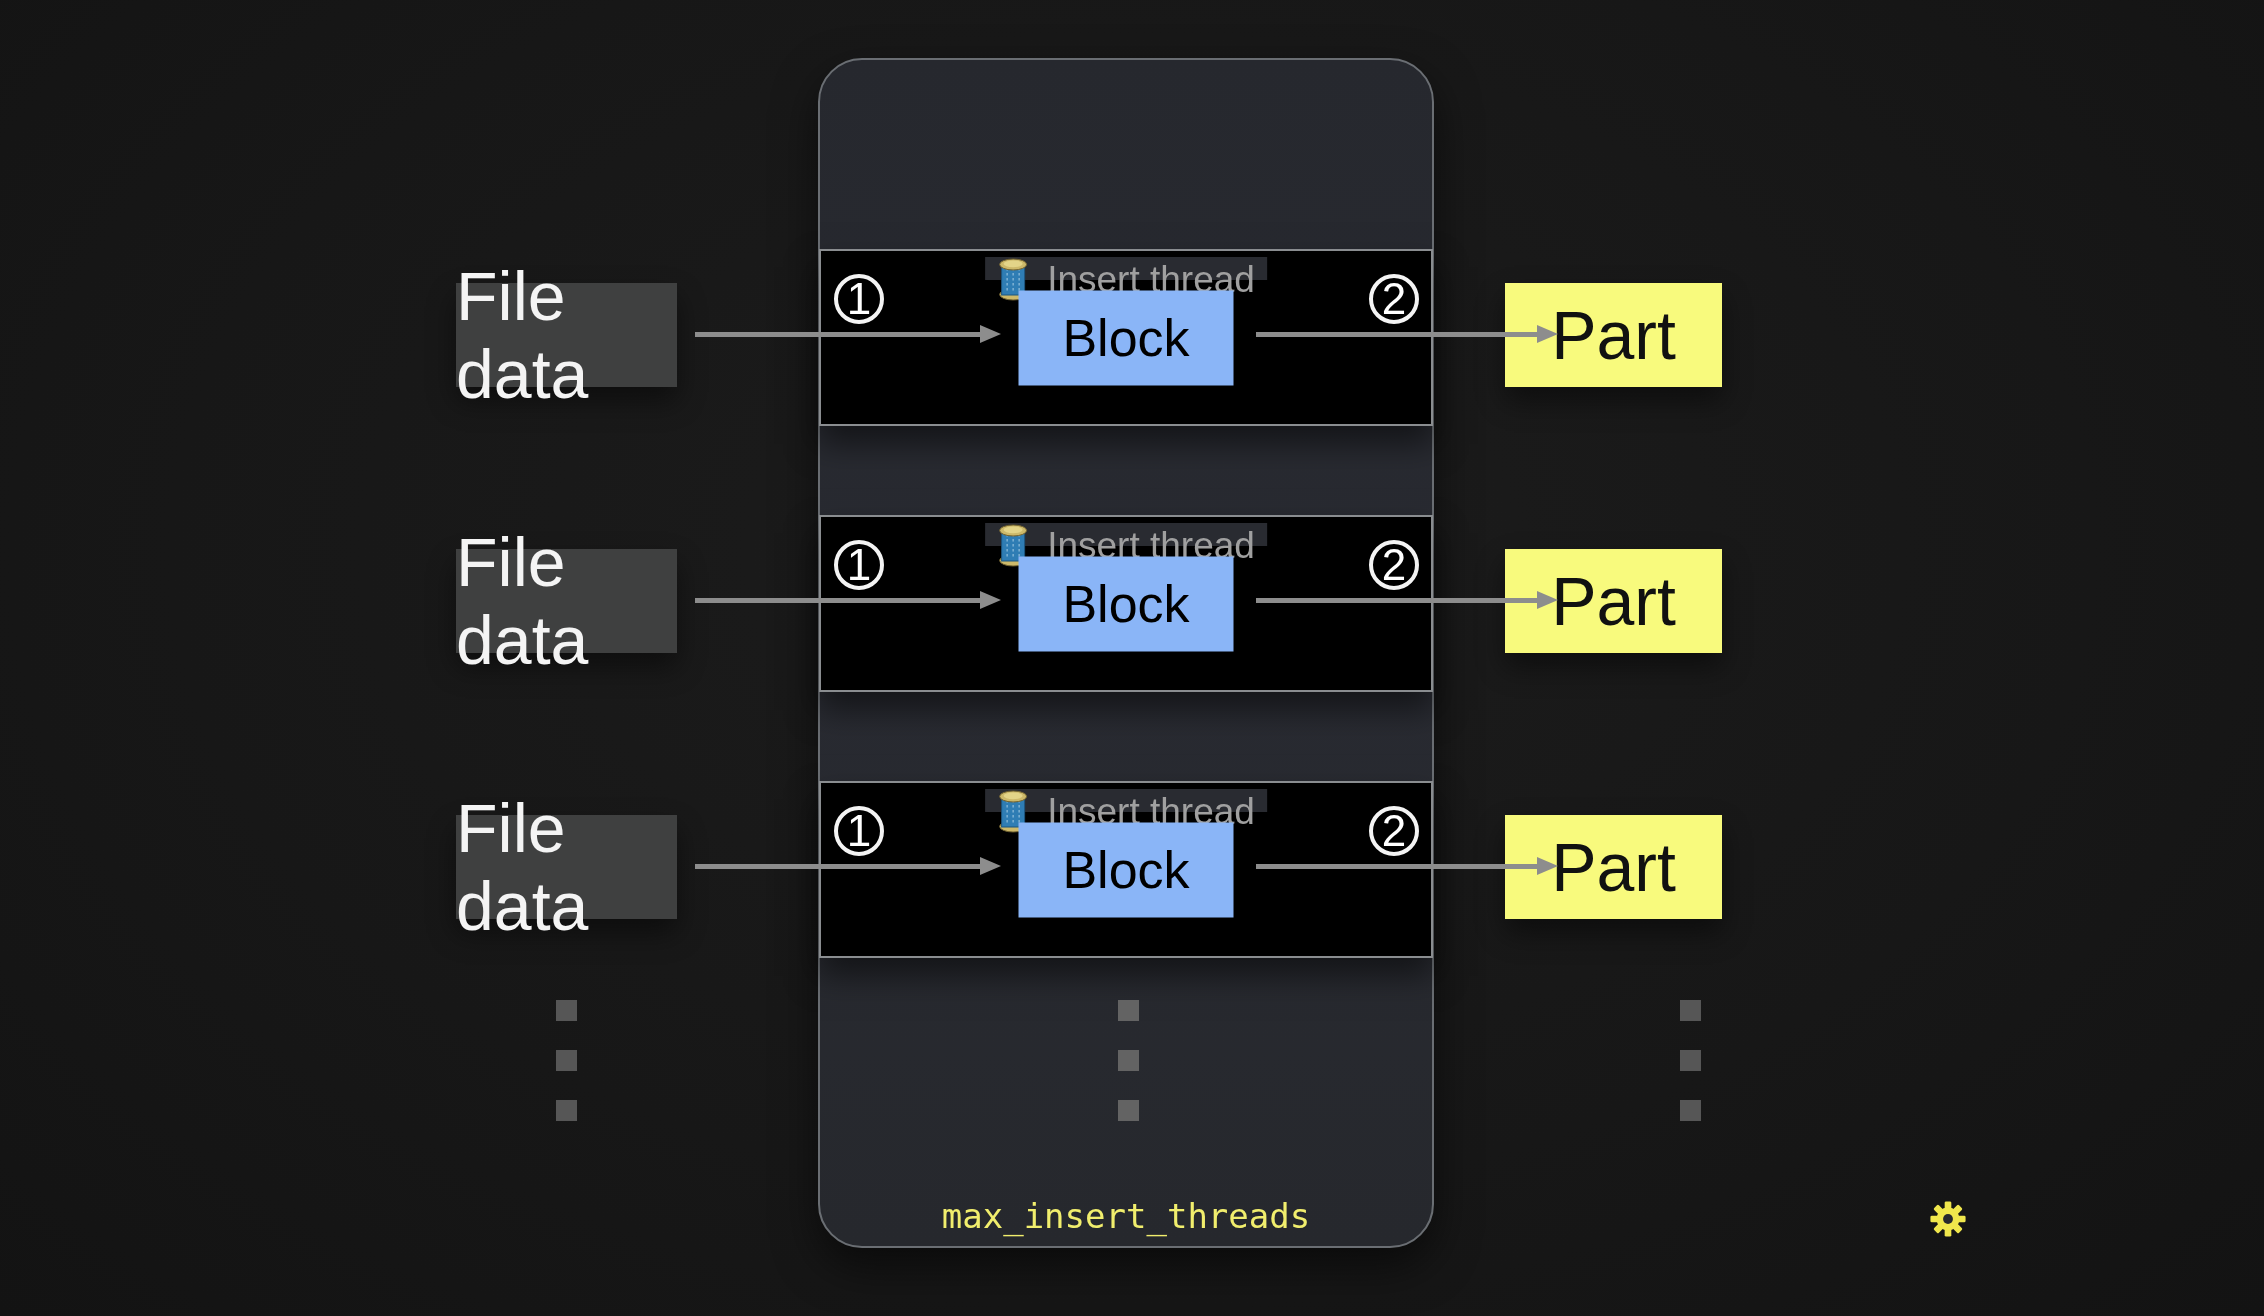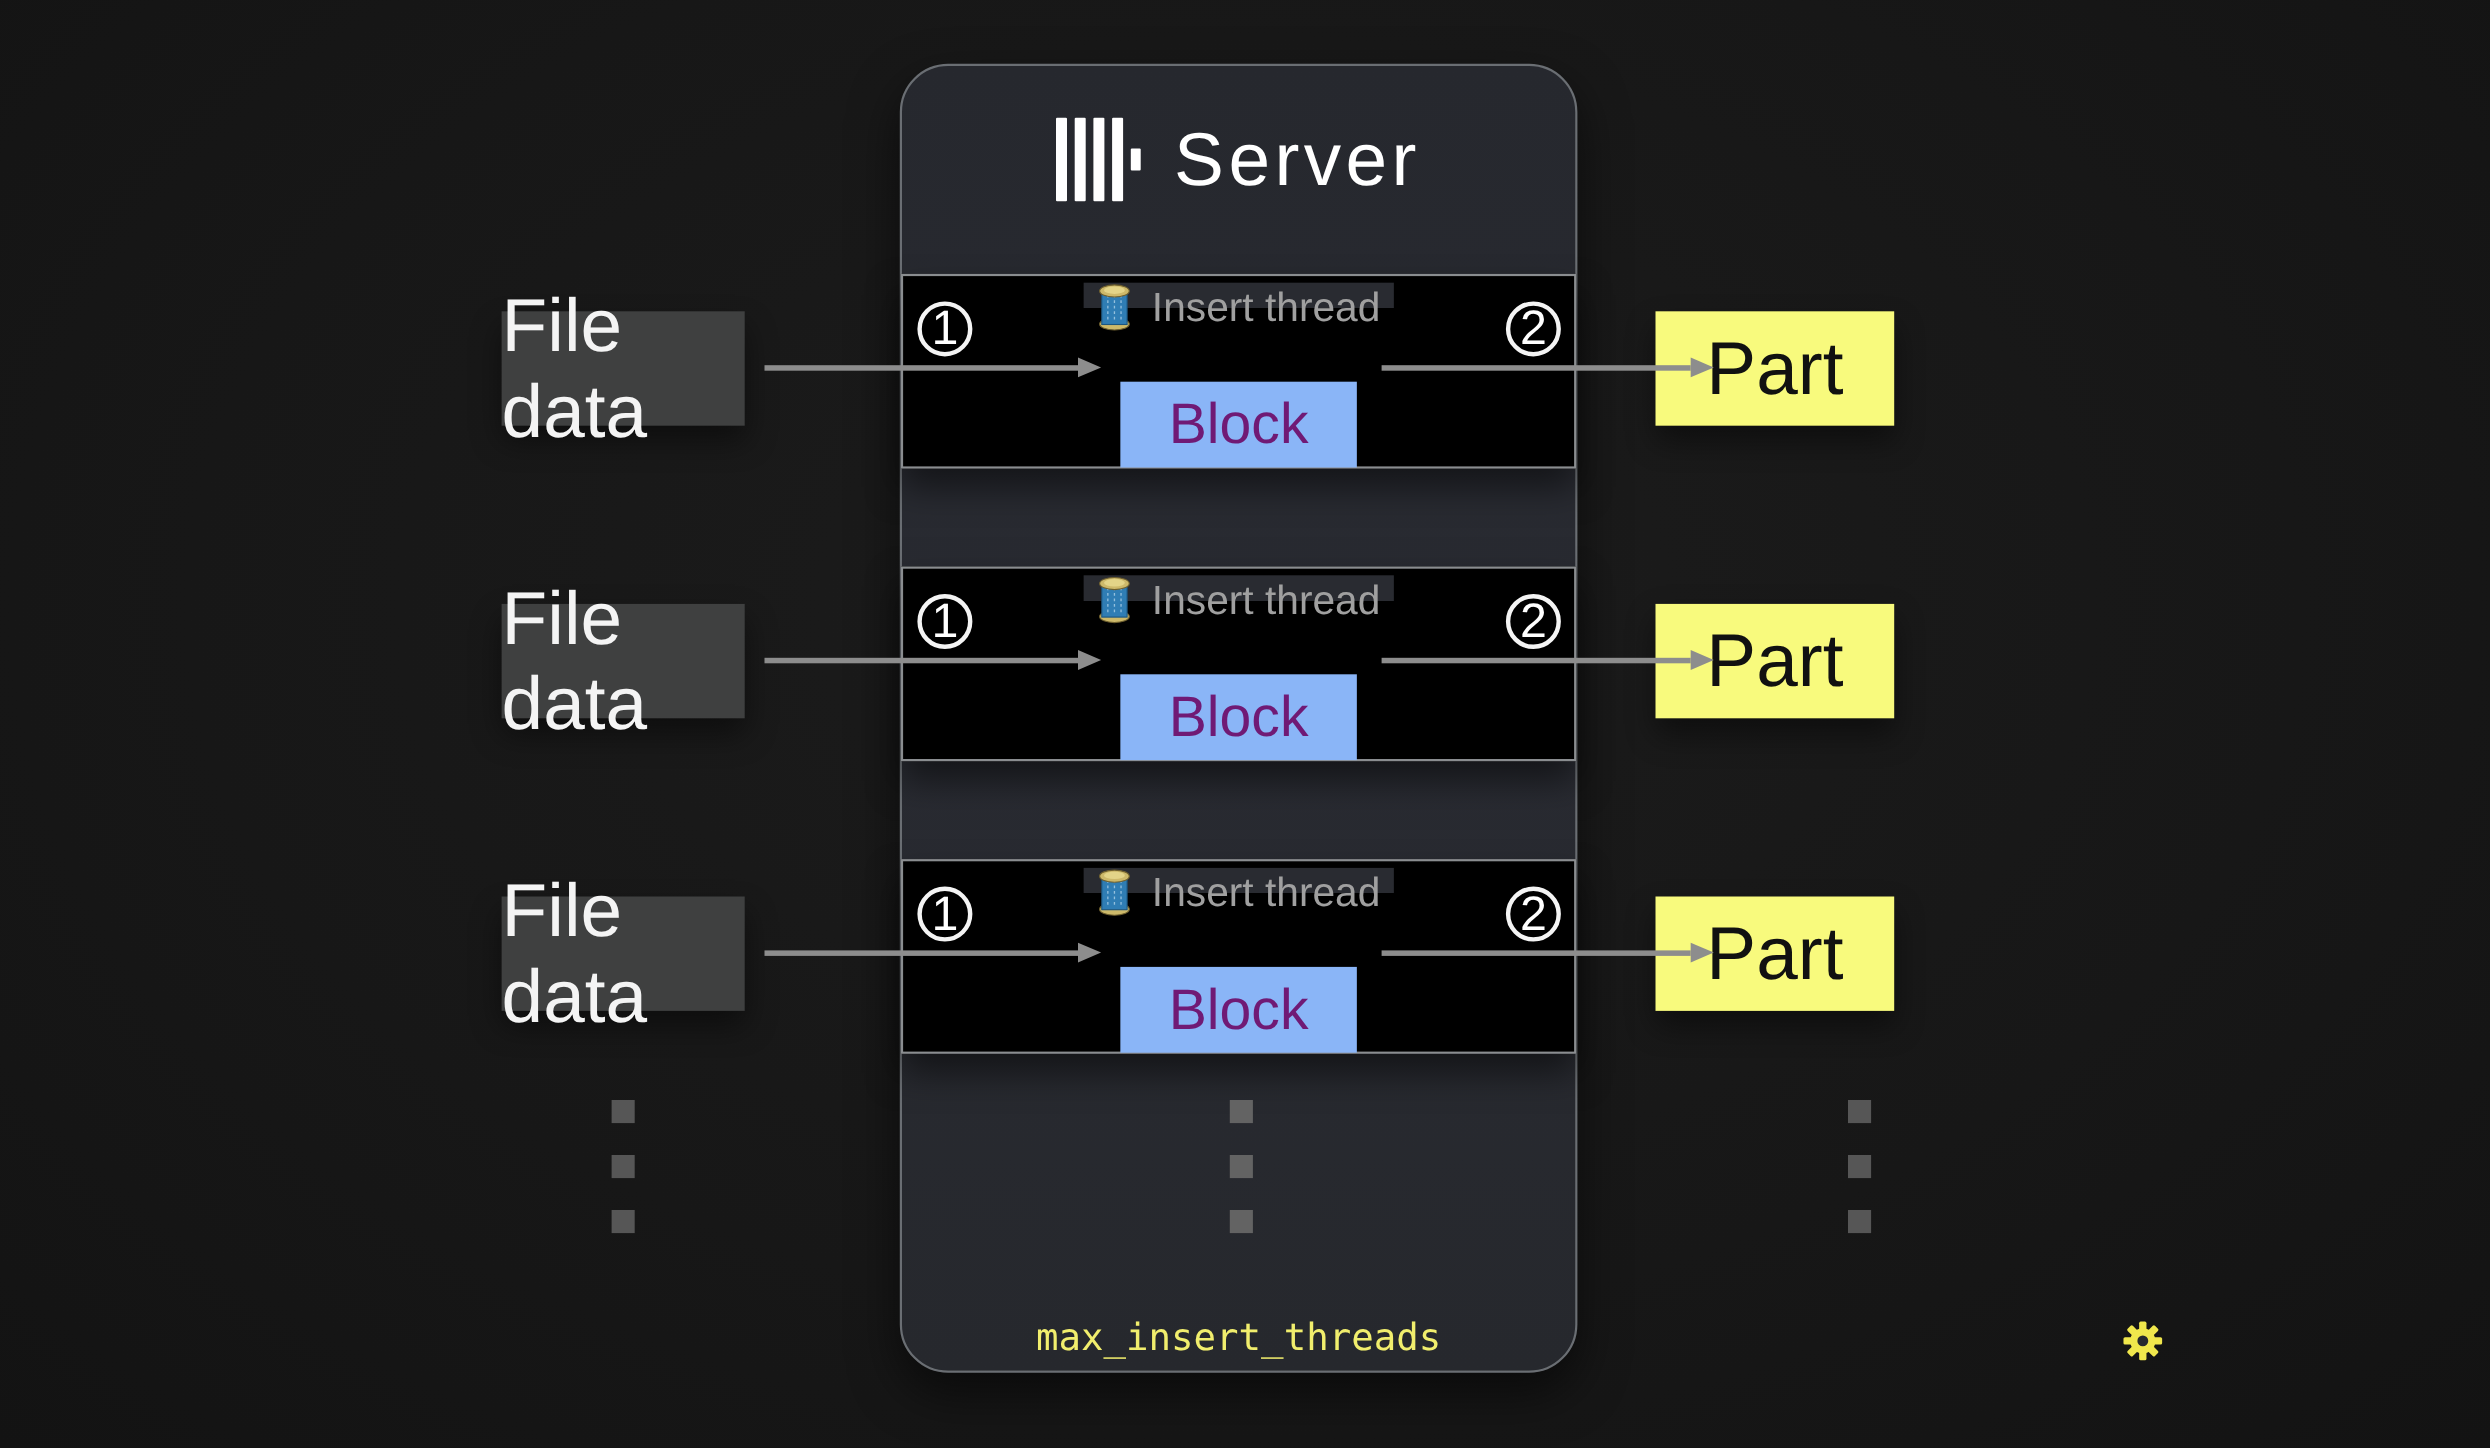--- a/index.html
+++ b/index.html
@@ -50,23 +50,23 @@
     position:absolute;width:50px;height:50px;box-sizing:border-box;
     border:4px solid #f4f4f4;border-radius:50%;
     display:flex;align-items:center;justify-content:center;
     color:#ffffff;font-size:44px;line-height:1;
   }
   .step-circle.in{left:13px;top:23px;}
   .step-circle.out{right:12px;top:23px;}
 
   .block-box{
     position:absolute;left:50%;top:50%;transform:translate(-50%,-50%);
-    width:215px;height:78px;background:#8ab5f7;
+    width:215px;height:95px;background:#8ab5f7;
     display:flex;align-items:center;justify-content:center;
-    color:#701a75;font-size:52px;margin-top:48px;
+    color:#000000;font-size:52px;
   }
 
   
   .source-box,.output-box{
     position:absolute;height:104px;display:flex;align-items:center;justify-content:center;
     font-size:68px;box-shadow:0 14px 26px rgba(0,0,0,.45);
   }
   .source-box{left:456px;width:221px;background:#3f4040;color:#f4f4f4;}
   .output-box{left:1505px;width:217px;background:#f8fa7d;color:#111111;}
   .row-y0{top:283px;} .row-y1{top:549px;} .row-y2{top:815px;}
@@ -105,30 +105,20 @@
   </div>
   <div class="source-box row-y1">
     <span>File data</span>
   </div>
   <div class="source-box row-y2">
     <span>File data</span>
   </div>
 
   <div class="server-panel">
 
-    <div class="title-row">
-      <div class="ch-logo">
-        <div class="bar"></div>
-        <div class="bar"></div>
-        <div class="bar"></div>
-        <div class="bar"></div>
-        <div class="dot"></div>
-      </div>
-      <div class="server-title">Server</div>
-    </div>
 
     <div class="thread-box t0">
       <div class="thread-legend">
         <svg class="spool" viewBox="0 0 32 44">
           <ellipse cx="16" cy="37.5" rx="13.5" ry="5.5" fill="#cdb96a" stroke="#6e5f2e" stroke-width="1"></ellipse>
           <rect x="4.5" y="8" width="23" height="30" fill="#2f7db4" stroke="#1d567f" stroke-width="1"></rect>
           <path d="M10 11v25 M16 11v25 M22 11v25" stroke="#a6cbe4" stroke-width="1.2" stroke-dasharray="2.5 2.5" opacity=".85" fill="none"></path>
           <ellipse cx="16" cy="7.5" rx="13.5" ry="5.5" fill="#cdb96a" stroke="#6e5f2e" stroke-width="1"></ellipse>
           <ellipse cx="16" cy="6.8" rx="9.5" ry="3.4" fill="#e3d488"></ellipse>
         </svg>

